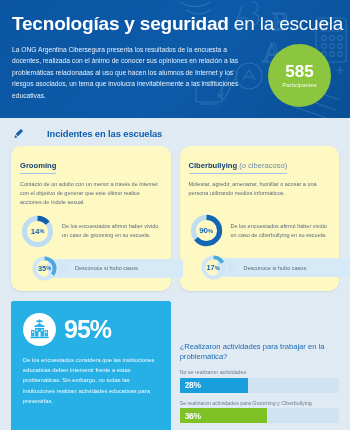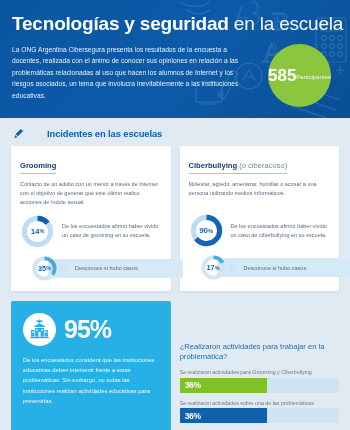--- a/index.html
+++ b/index.html
@@ -26,34 +26,34 @@
   .title .t-strong{font-weight:bold;}
   .title .t-light{font-weight:normal;opacity:.96;}
   .intro{
     margin-top:9px;width:232px;color:#e7f1fb;
     font-size:6.7px;line-height:1.72;
   }
   .badge{
     position:absolute;right:19px;top:44px;z-index:4;
     width:63px;height:63px;border-radius:50%;
     background:#8cc63e;
-    display:flex;flex-direction:row;align-items:center;justify-content:center;
+    display:flex;flex-direction:column;align-items:center;justify-content:center;
   }
   .badge-num{font-size:17px;font-weight:bold;color:#ffffff;line-height:1;}
   .badge-lbl{font-size:6px;color:#f2f9e8;margin-top:2px;}
 
   
   .sec-head{display:flex;align-items:center;gap:23px;padding:10px 0 7px 13px;}
   .sec-head .ico{width:11px;height:11px;display:block;}
   .sec-title{font-size:9.4px;font-weight:bold;color:#0f5fae;letter-spacing:-.1px;}
 
   
   .cards{display:flex;gap:9px;padding:0 11px;}
   .card{
-    width:161px;background:#ffffff;border-radius:0;
+    width:161px;background:#fef9c3;border-radius:10px;
     padding:8px 9px 9px 9px;box-sizing:border-box;
     box-shadow:0 1px 2px rgba(20,60,100,.10);
   }
   .card-title{font-size:7.6px;color:#1b4f87;padding-bottom:3px;}
   .card-title b{font-weight:bold;color:#123f72;}
   .card-title .sub{font-weight:normal;color:#6e8aa6;}
   .card-title-wrap{border-bottom:1.4px solid #9ec6e6;display:inline-block;margin-bottom:6px;}
   .card-desc{font-size:5.5px;line-height:1.62;color:#5a6b7c;min-height:26px;}
 
   .stat-row{display:flex;align-items:center;margin-top:7px;}
@@ -260,20 +260,28 @@
           </svg>
         </div>
         <div class="p95-num">95%</div>
       </div>
       <div class="p95-txt">De los encuestados considera que las instituciones educativas deben intervenir frente a estas problemáticas. Sin embargo, no todas las instituciones realizan actividades educativas para prevenirlas.</div>
     </div>
 
     <div class="panel-q">
       <div class="q-title">¿Realizaron actividades para trabajar en la problemática?</div>
 
+      <div class="bar-group">
+        <div class="bar-label">No se realizaron actividades</div>
+        <div class="bar-track">
+          <div class="bar-fill" style="width:43%;background:#189fdc;">
+            <span>28%</span>
+          </div>
+        </div>
+      </div>
 
       <div class="bar-group">
         <div class="bar-label">Se realizaron actividades para Grooming y Ciberbullying</div>
         <div class="bar-track">
           <div class="bar-fill" style="width:55%;background:#7ec225;">
             <span>36%</span>
           </div>
         </div>
       </div>
 

